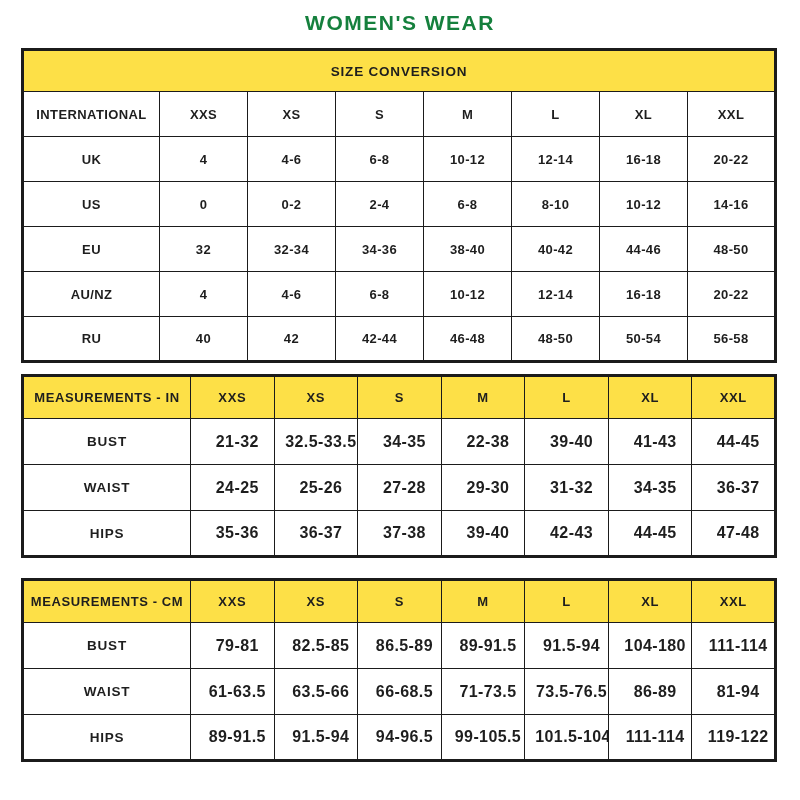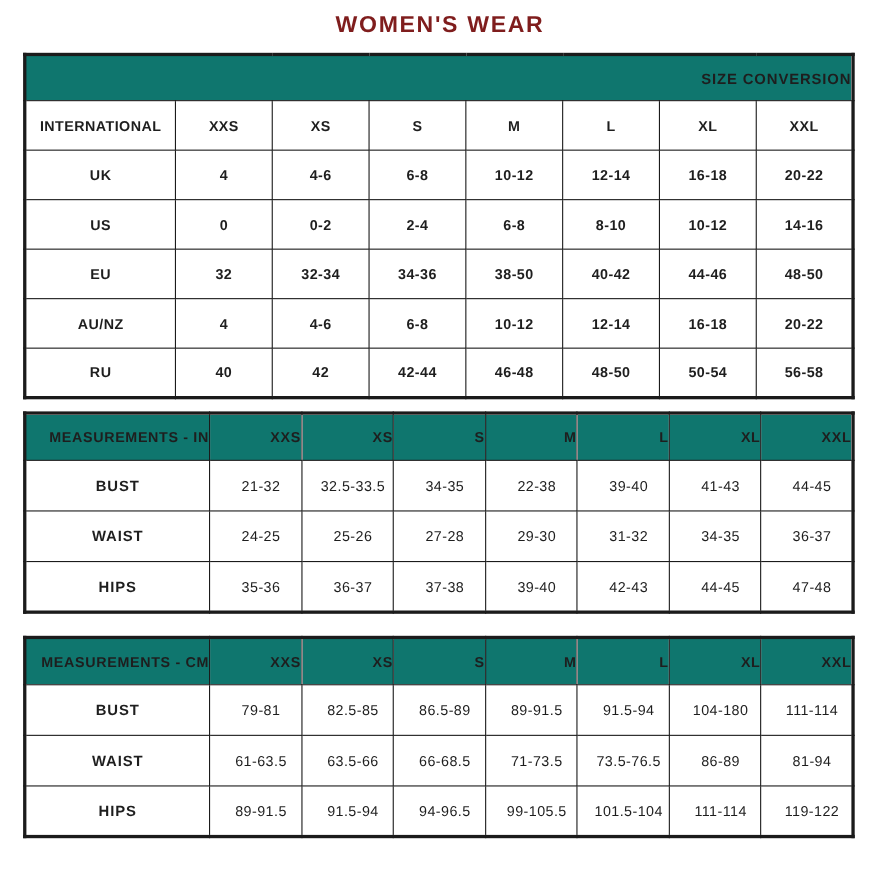--- a/index.html
+++ b/index.html
@@ -9,21 +9,21 @@
     font-family:"Liberation Sans", sans-serif;
     color:#1e1e1e;
     overflow:hidden;
   }
   .page-title {
     text-align:center;
     padding-top:11px;
     font-size:21px;
     font-weight:700;
     letter-spacing:1.5px;
-    color:#7f1d1d;
+    color:#15803d;
   }
   table {
     border-collapse:collapse;
     table-layout:fixed;
     width:756px;
     margin-left:21px;
     border:3px solid #1b1b1b;
   }
   #t1 { margin-top:13px; }
   #t2 { margin-top:11px; }
@@ -46,22 +46,22 @@
   }
   #t1 td, #t1 th.colhead { font-size:13px; font-weight:600; }
   
   .mtable col.first { width:168px; }
   .mtable tr { height:46px; }
   .mtable tr.band { height:43px; }
   .mtable th {
     font-size:13px; font-weight:700; letter-spacing:0.6px;
   }
   .mtable td.lbl { font-size:13.5px; font-weight:600; letter-spacing:0.8px; }
-  .mtable td.val { font-size:13px; font-weight:400;padding-left:10px; }
-  .gray { background:#0f766e;text-align:right; }
+  .mtable td.val { font-size:16px; font-weight:700;padding-left:10px; }
+  .gray { background:#fde047; }
 </style>
 </head>
 <body>
 
 <div class="page-title">WOMEN'S WEAR</div>
 
 <table id="t1">
   <colgroup>
       <col class="first">
       <col>
@@ -104,21 +104,21 @@
     <td>6-8</td>
     <td>8-10</td>
     <td>10-12</td>
     <td>14-16</td>
   </tr>
   <tr>
     <td>EU</td>
     <td>32</td>
     <td>32-34</td>
     <td>34-36</td>
-    <td>38-50</td>
+    <td>38-40</td>
     <td>40-42</td>
     <td>44-46</td>
     <td>48-50</td>
   </tr>
   <tr>
     <td>AU/NZ</td>
     <td>4</td>
     <td>4-6</td>
     <td>6-8</td>
     <td>10-12</td>

